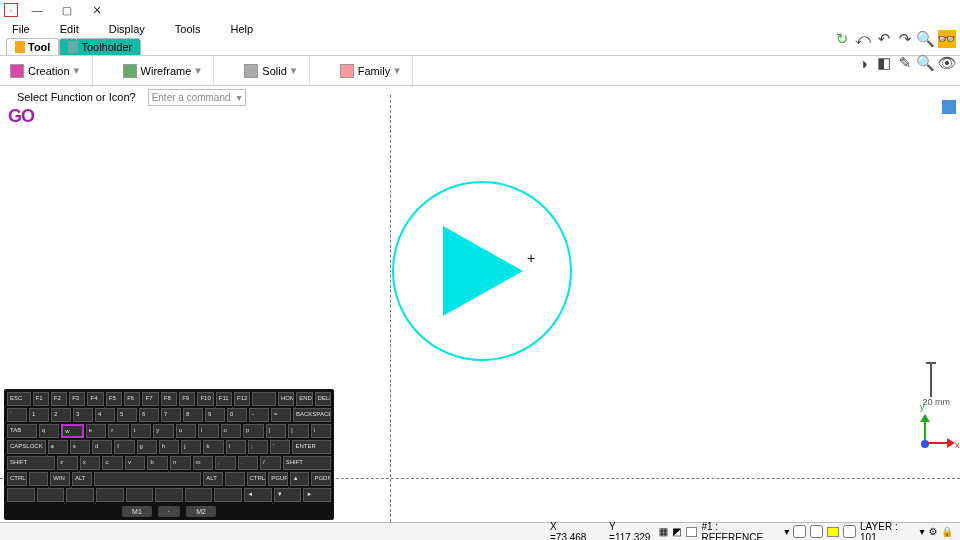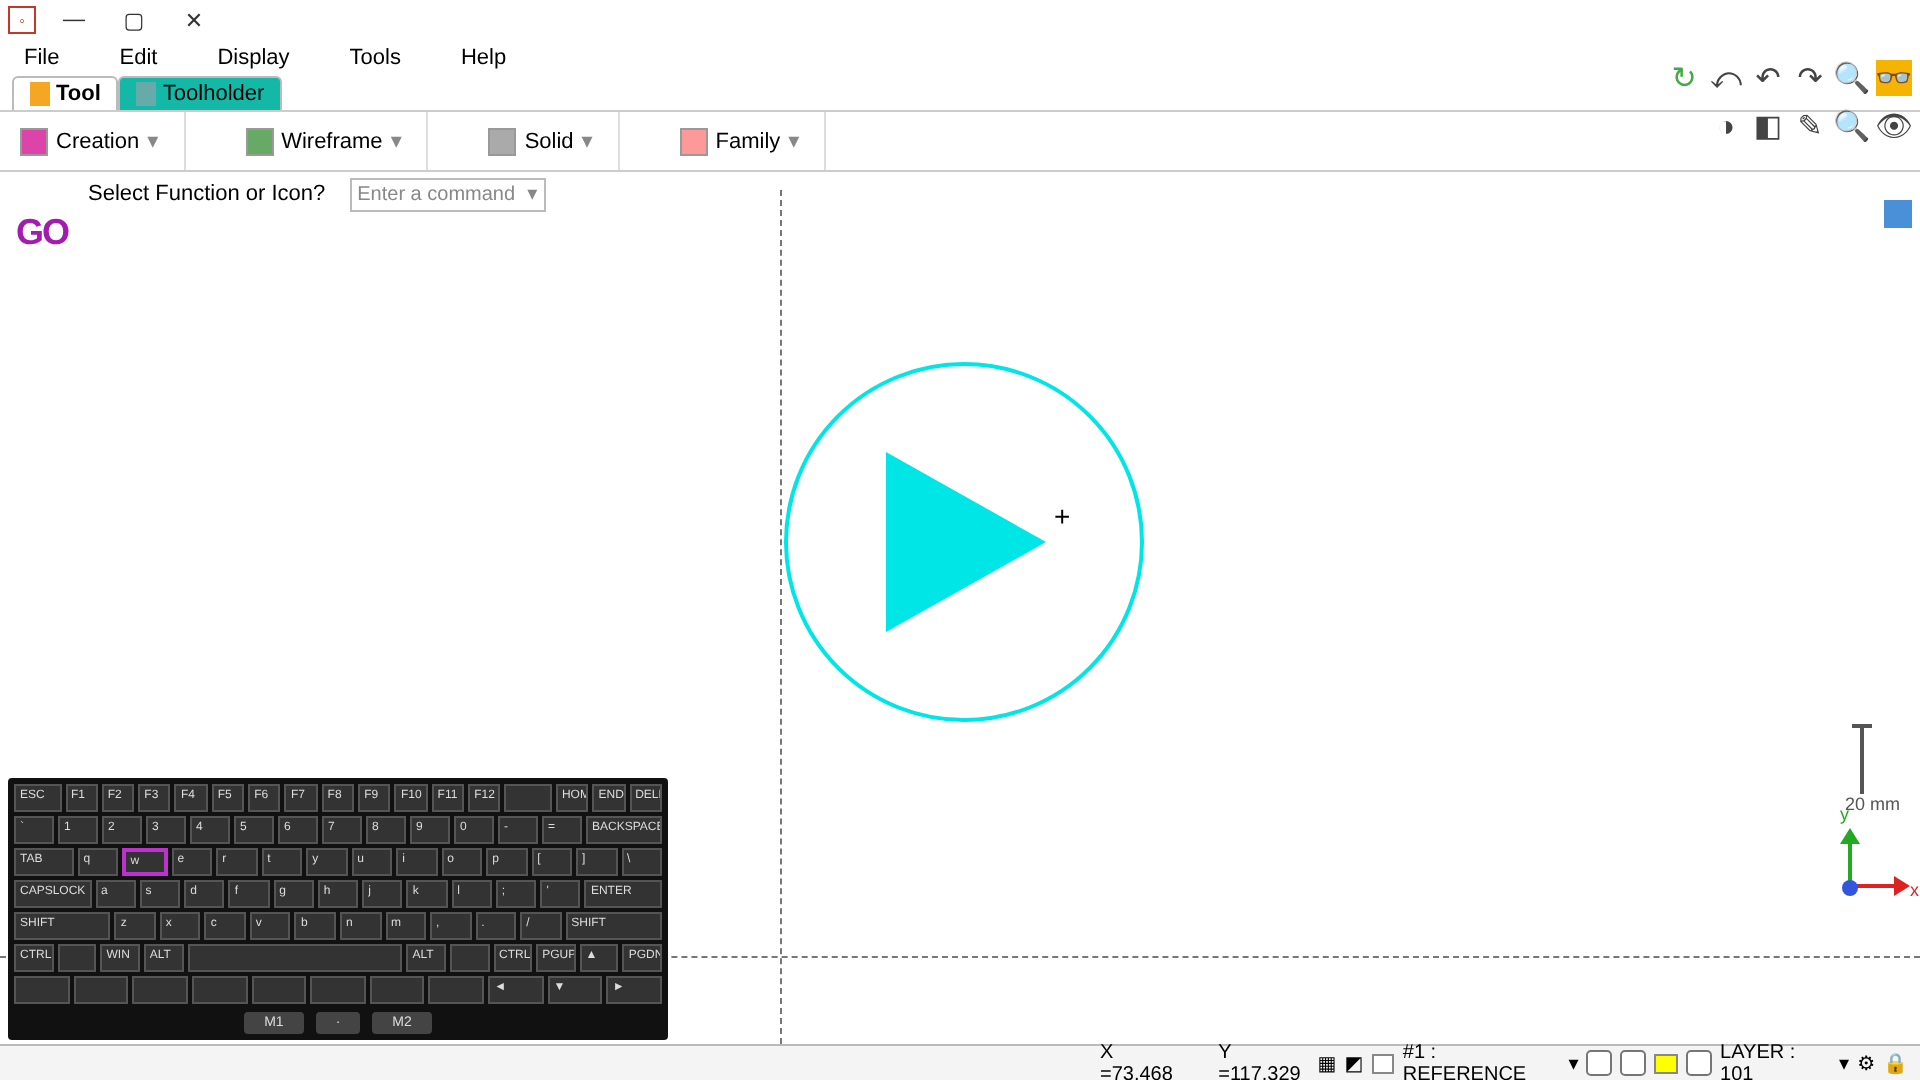--- a/index.html
+++ b/index.html
@@ -26,21 +26,21 @@
 .ribbon { height:30px; display:flex; align-items:center; border-bottom:1px solid #ccc;gap:20px; }
 .rgroup { display:flex; align-items:center; gap:4px; padding:0 10px; border-right:1px solid #ddd; height:100%; }
 .rgroup .ricon { width:14px; height:14px; background:#d4a; border:1px solid #999; }
 .rgroup .ricon.b { background:#6a6; }
 .rgroup .ricon.c { background:#aaa; }
 .rgroup .ricon.d { background:#f99; }
 .rgroup .drop { width:8px; color:#888; }
 .rgroup .lbl { font-size:11px; }
 
 
-.cmdrow { height:22px; display:flex; align-items:center; gap:12px; padding-left:44px; font-size:11px; }
+.cmdrow { height:22px; display:flex; align-items:center; gap:12px; padding-left:17px; font-size:11px; }
 .cmdrow .inp { border:1px solid #bbb; height:17px; width:98px; padding:0 3px; color:#888; font-size:10px; display:flex; align-items:center; justify-content:space-between; }
 
 
 .go { position:absolute; left:8px; top:106px; font-weight:bold; font-size:18px; color:#a21caf; letter-spacing:-1px;}
 
 
 .rtool { position:absolute; right:4px; top:30px; display:flex; gap:3px; }
 .rtool2 { position:absolute; right:4px; top:54px; display:flex; gap:3px; }
 .ticonbtn { width:18px; height:18px; font-size:15px; display:flex; align-items:center; justify-content:center; color:#444;}
 .highlight { background:#f4b400; }

